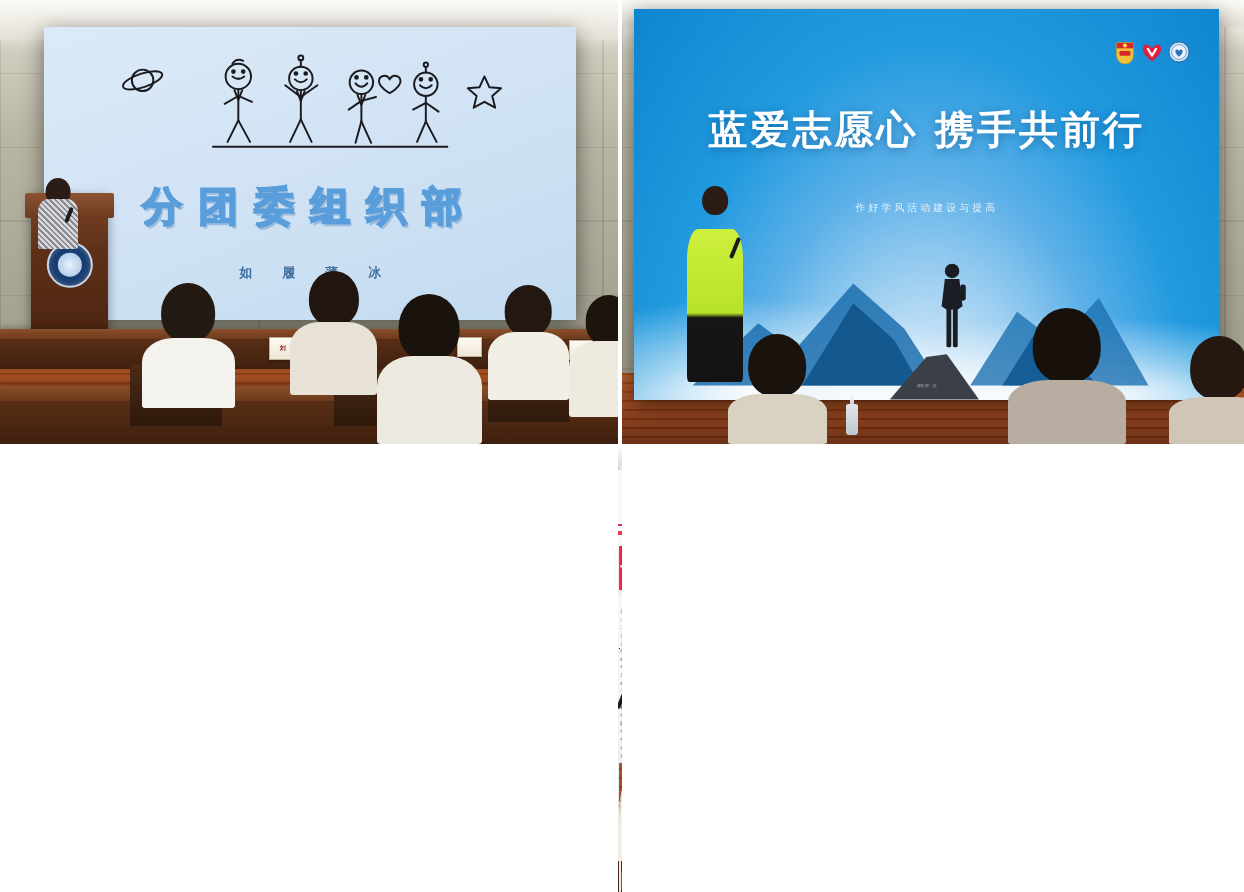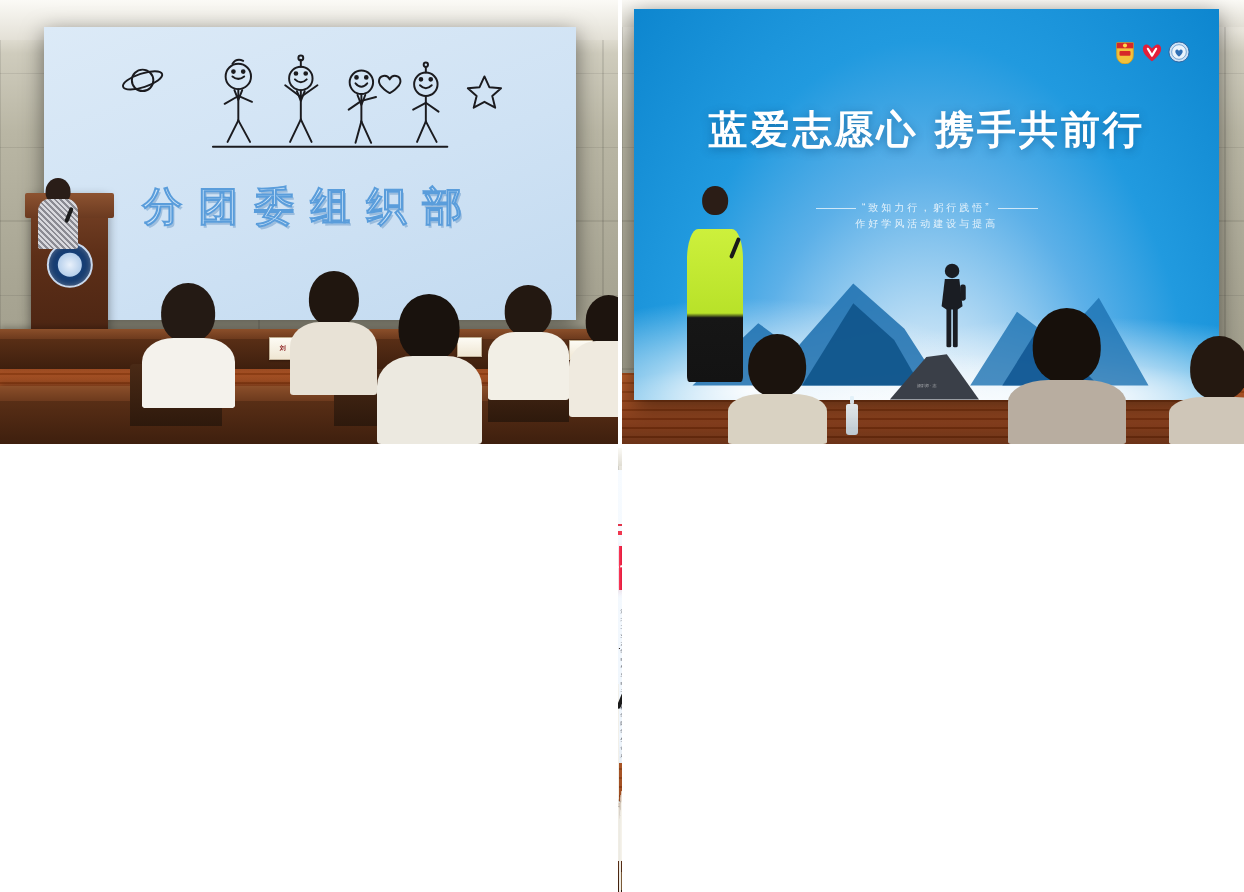--- a/index.html
+++ b/index.html
@@ -64,21 +64,21 @@
 
   
   .s1 { background:linear-gradient(160deg,#dceaf7 0%, #cfe2f4 55%, #c2daf0 100%); }
   .s1-doodles {
     position:absolute; top:9%; left:10%; right:10%; height:40%;
   }
   .s1-title {
     position:absolute; left:0; right:0; top:52%;
     text-align:center;
     font-family:"DejaVu Sans", sans-serif;
-    font-weight:400;
+    font-weight:700;
     font-size:40px;
     letter-spacing:16px;
     color:#cfe6fa;
     -webkit-text-stroke:2px #5a9ddb;
     text-shadow:2px 3px 0 rgba(60,120,180,.35);
     white-space:nowrap;
   }
   .s1-sub1 {
     position:absolute; left:0; right:0; top:71.5%;
     text-align:center;
@@ -304,20 +304,21 @@
                 <path d="M318 70l11 21"></path>
 
               <path d="M378 24l5 11 12 1-9 8 3 12-11-6-11 6 3-12-9-8 12-1z"></path>
 
               <path d="M100 96h240"></path>
             </g>
           </svg>
         </div>
 
         <div class="s1-title">分团委组织部</div>
+        <div class="s1-sub2">如履薄冰</div>
       </div>
     </div>
 
     <div class="podium" style="left:5%; top:43.5%; width:12.5%; height:35%;">
       <div class="top"></div>
       <div class="seal"></div>
     </div>
     <div class="presenter" style="left:6.2%; top:40%; width:6.5%; height:16%;">
       <div class="head"></div>
       <div class="body" style="background:repeating-linear-gradient(45deg,#d8d8dd 0 2px,#8b8b93 2px 4px);"></div>
@@ -404,21 +405,20 @@
             <circle cx="20" cy="13" r="9"></circle>
             <path d="M11 23h18l4 34-6 4H13l-6-4z"></path>
             <rect x="13" y="58" width="6" height="50" rx="2"></rect>
             <rect x="21" y="58" width="6" height="50" rx="2"></rect>
             <rect x="30" y="30" width="7" height="20" rx="3"></rect>
           </g>
         </svg>
 
         <div class="s2-title">蓝爱志愿心 携手共前行</div>
         <div class="s2-sub">
-          <div><span class="rule"></span><span>“致知力行，躬行践悟”</span><span class="rule"></span></div>
           <div>作好学风活动建设与提高</div>
         </div>
         <div class="s2-photocredit">摄影师 · 志</div>
       </div>
     </div>
 
     <div class="presenter" style="left:10.5%; top:42%; width:9%; height:44%;">
       <div class="head" style="width:46%;background:#2b1d16;"></div>
       <div class="body" style="top:22%; background:linear-gradient(180deg,#cdf03c 0%,#b8e229 55%,#161616 58%,#131313 100%); border-radius:20% 20% 4% 4%;"></div>
       <div class="mic" style="left:82%; top:26%; height:22px;"></div>

